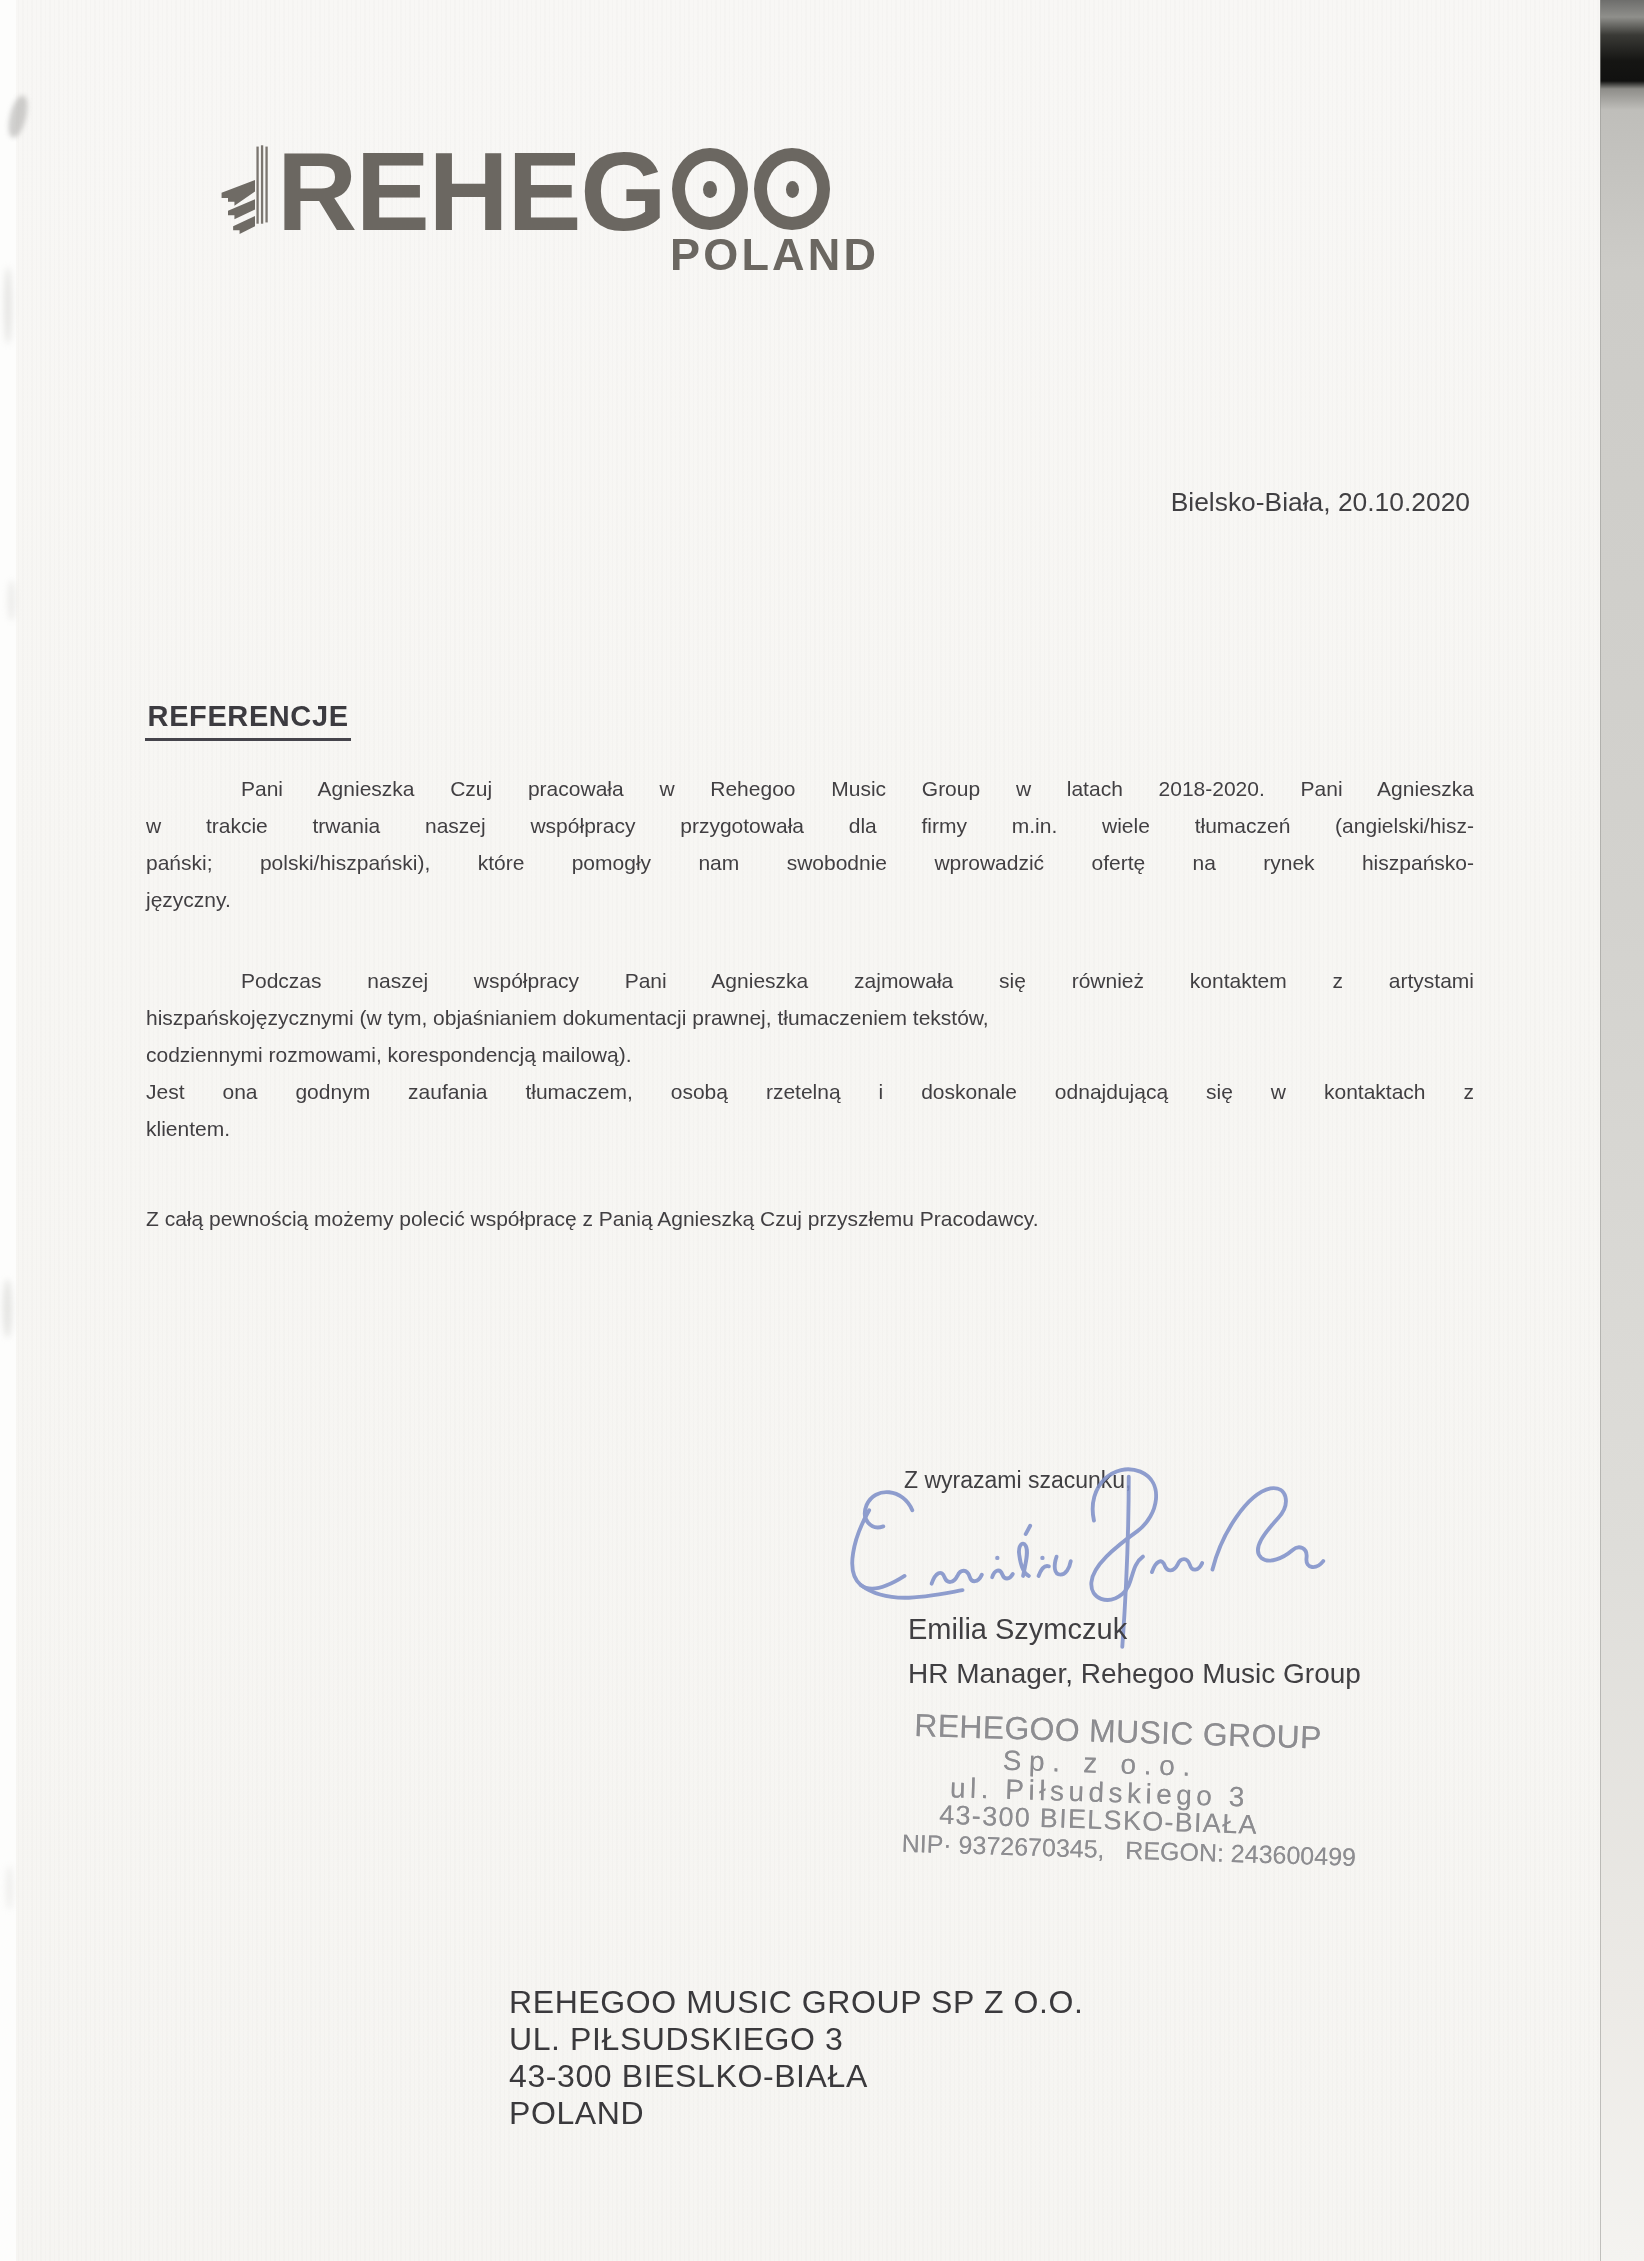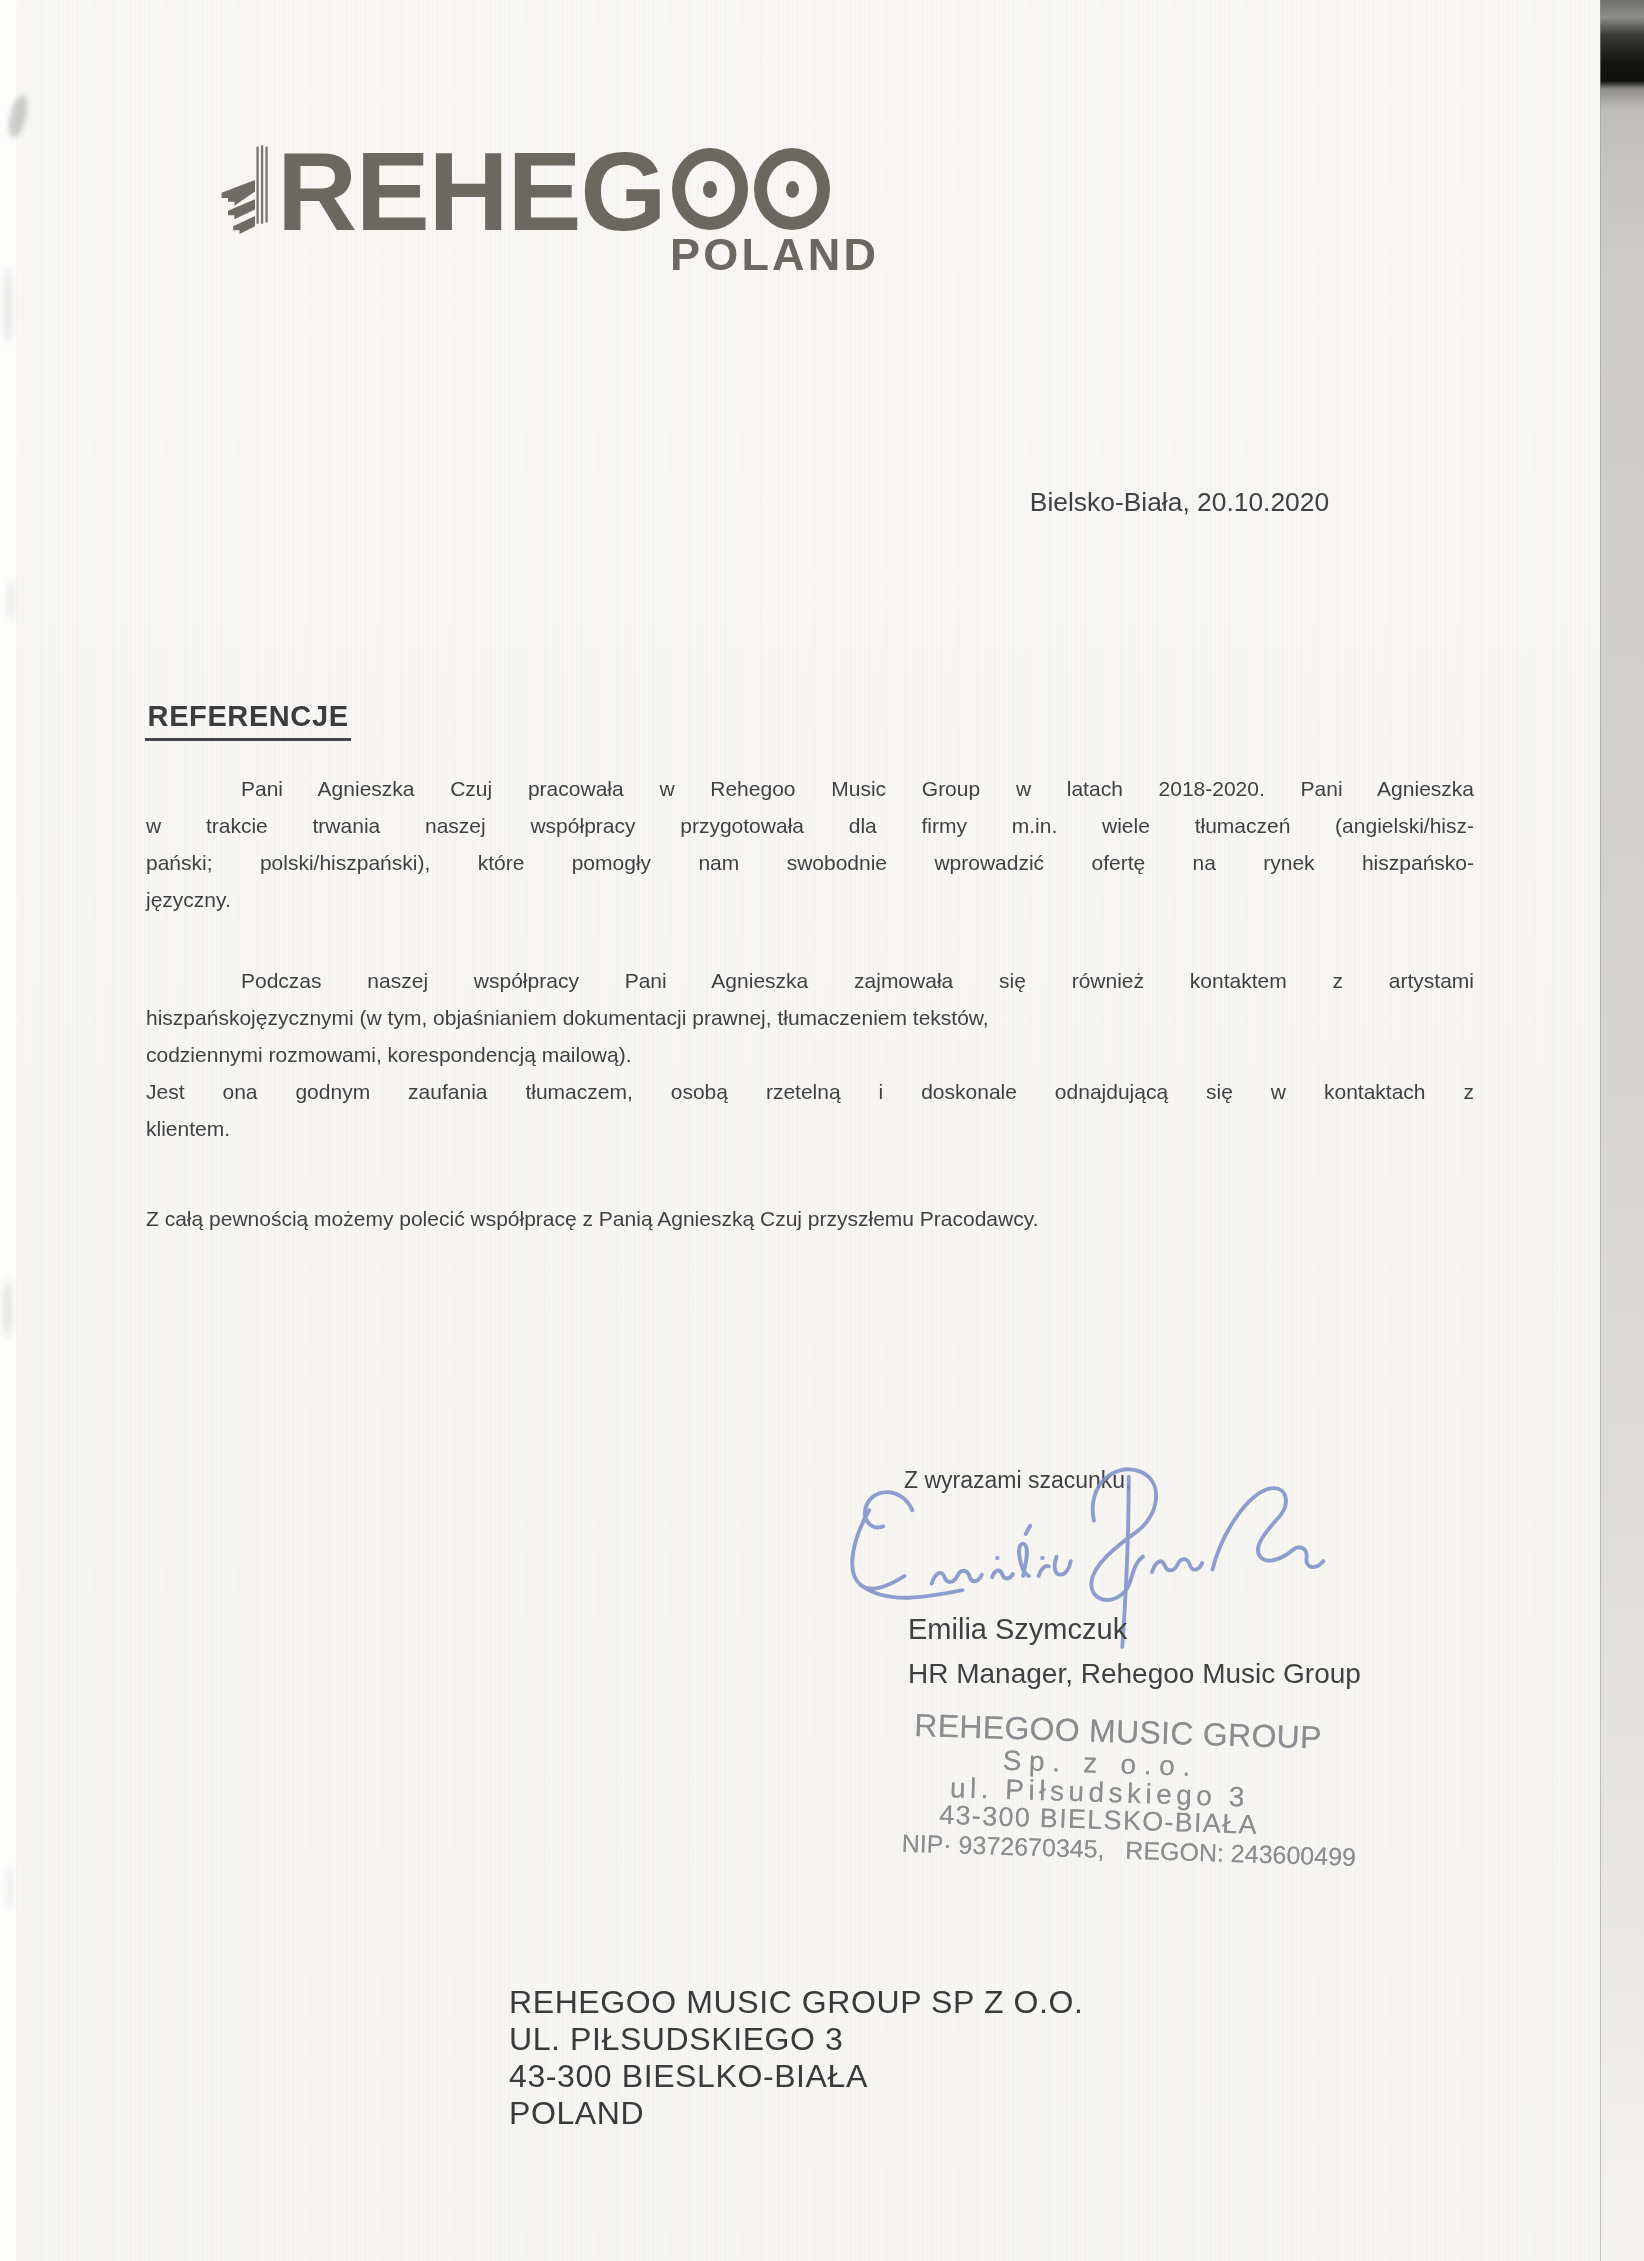--- a/index.html
+++ b/index.html
@@ -38,21 +38,21 @@
   .ring .dot{
     position:absolute;left:50%;top:50%;width:13.5px;height:17px;margin:-8.4px 0 0 -6.4px;
     background:#6b6761;border-radius:50%;
   }
   .logo-icon{position:absolute;left:215px;top:144px;}
   .logo-music{
     position:absolute;left:670px;top:229px;width:188px;text-align:right;
     font-size:45px;font-weight:bold;letter-spacing:3.2px;color:#6b6761;
   }
   
-  .date{position:absolute;left:889px;top:487px;width:581px;text-align:center;font-size:26.4px;}
+  .date{position:absolute;left:889px;top:487px;width:581px;text-align:right;font-size:26.4px;}
   .title-wrap{position:absolute;left:145px;top:700px;width:1330px;}
   .title-wrap span{
     display:inline-block;font-size:29px;font-weight:bold;letter-spacing:0.6px;color:#3c3b40;
     border-bottom:3.2px solid #45444b;padding:0 2.6px 4.5px 2.6px;
   }
   .para{position:absolute;left:146px;width:1328px;font-size:21px;line-height:37px;color:#413f42;}
   .p1{top:770px;} .p2{top:962px;} .p3{top:1200px;}
   .bl{white-space:normal;}
   .j{text-align:justify;text-align-last:justify;}
   .ind{text-indent:95px;}

